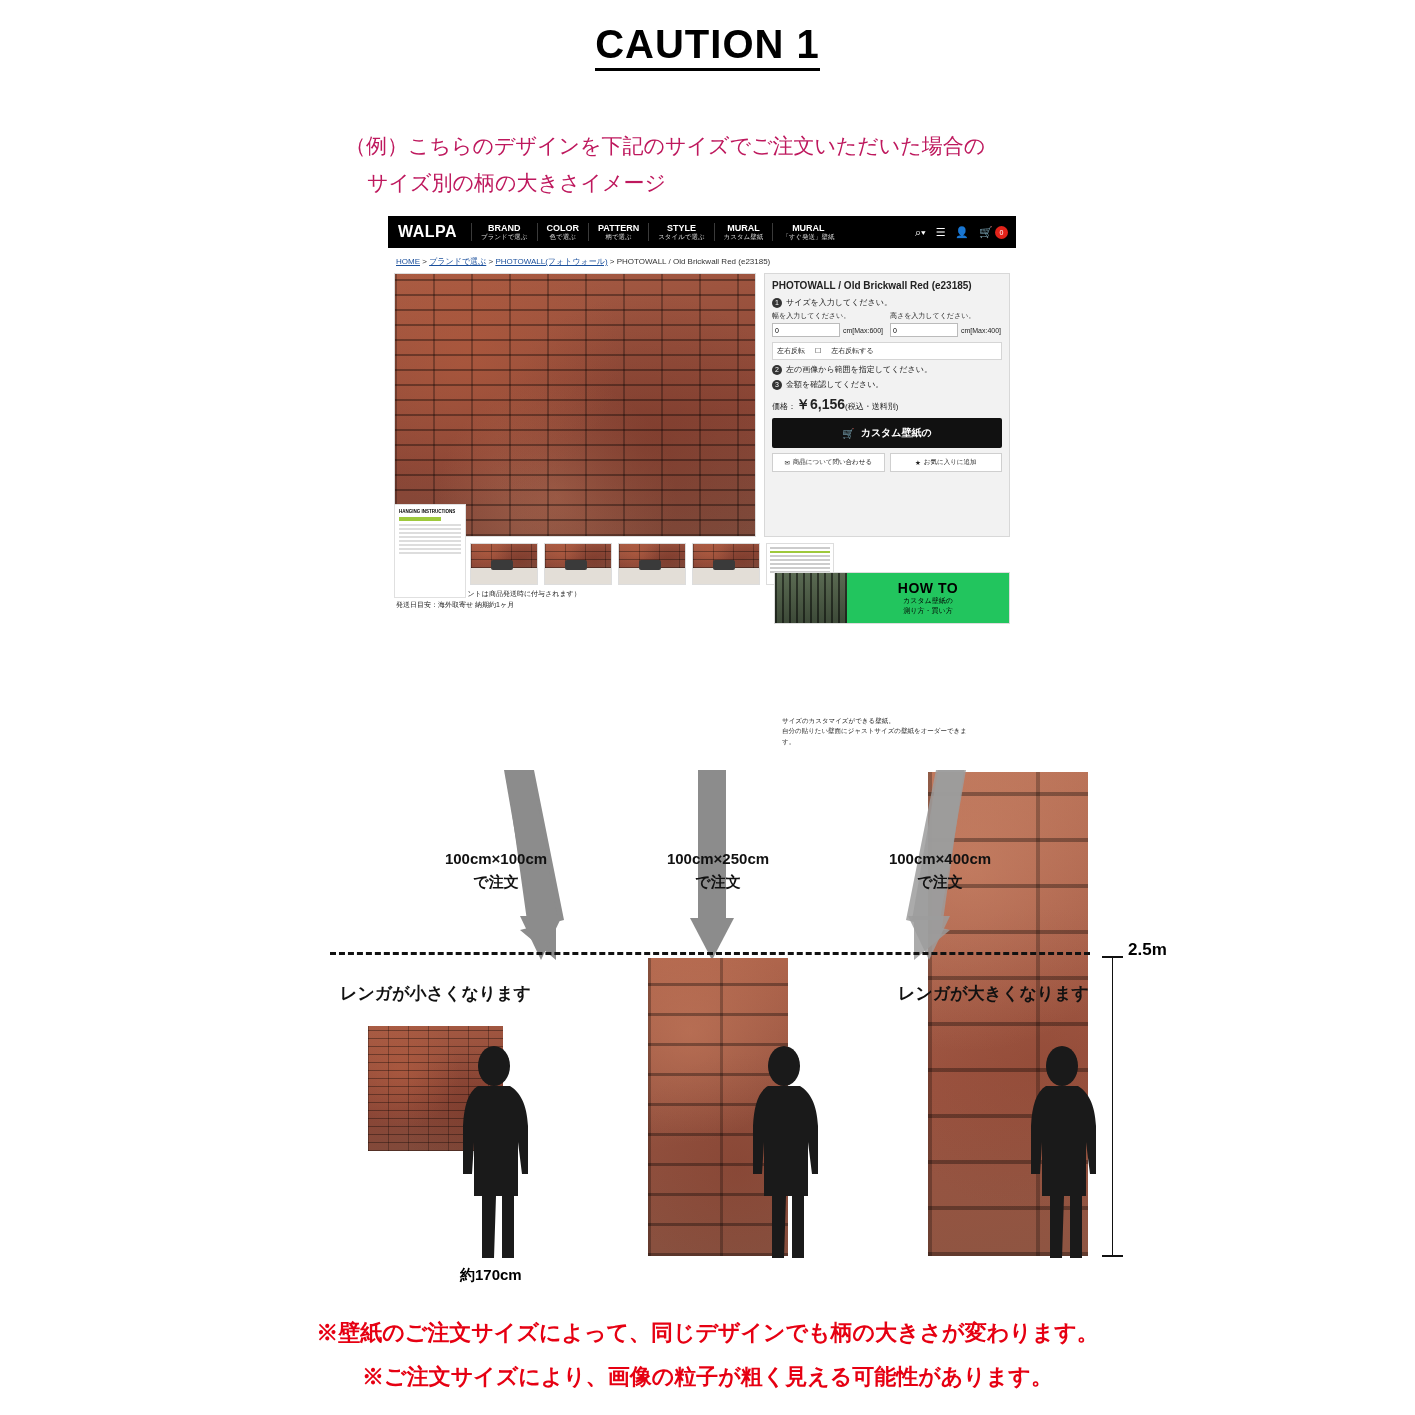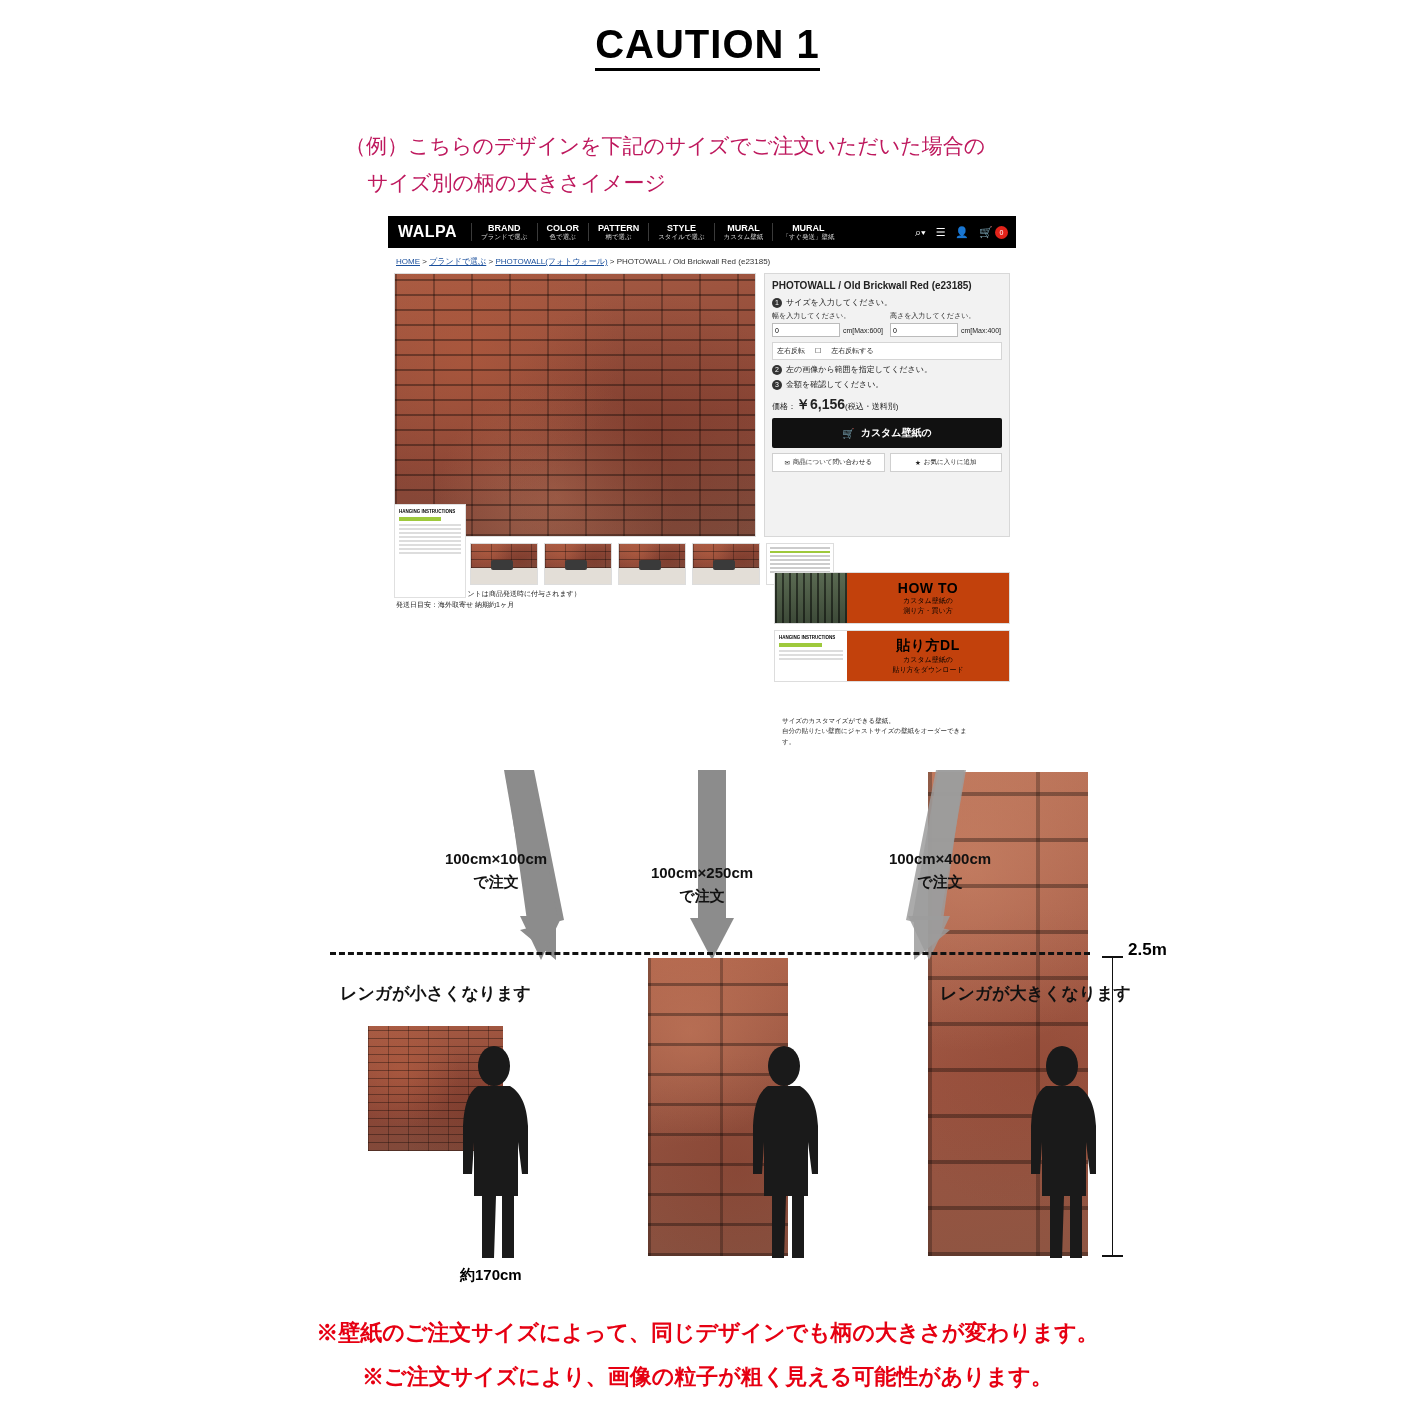--- a/index.html
+++ b/index.html
@@ -207,21 +207,21 @@
   .doc-lines i {
     display: block; height: 2px; background: #ccc; margin-bottom: 2px;
   }
   .doc-lines i.green { background: #9ec93c; }
   .points {
     font-size: 7px; padding: 4px 0 0 8px; color: #222; line-height: 1.5;
   }
   .points .pt { color: #d22; font-weight: bold; }
   .howto-wrap { position: absolute; right: 6px; top: 356px; width: 236px; }
   .howto {
-    display: flex; border: 1px solid #ddd; margin-bottom: 6px; background:#c2410c;
+    display: flex; border: 1px solid #ddd; margin-bottom: 6px; background:#22c55e;
     height: 50px; overflow: hidden;
   }
   .howto .himg { width: 72px; }
   .howto .htxt { flex:1; display:flex; flex-direction:column; align-items:center; justify-content:center; }
   .howto .htxt .big { font-size: 14px; font-weight: bold; letter-spacing: .5px; }
   .howto .htxt .small { font-size: 7px; line-height: 1.4; text-align:center; }
   .forest {
     background: linear-gradient(#5a6a52, #3d4a38);
     position: relative;
   }
@@ -492,34 +492,20 @@
 
   <div class="howto-wrap">
     <div class="howto">
       <div class="himg forest"></div>
       <div class="htxt">
         <div class="big">HOW TO</div>
         <div class="small">カスタム壁紙の</div>
         <div class="small">測り方・買い方</div>
       </div>
     </div>
-    <div class="howto">
-      <div class="himg hang-doc">
-        <div class="hd">HANGING INSTRUCTIONS</div>
-        <div class="bar"></div>
-        <div class="ln"></div>
-        <div class="ln"></div>
-        <div class="ln"></div>
-      </div>
-      <div class="htxt">
-        <div class="big">貼り方DL</div>
-        <div class="small">カスタム壁紙の</div>
-        <div class="small">貼り方をダウンロード</div>
-      </div>
-    </div>
   </div>
 
   <div class="big-doc">
     <div class="hang-doc" style="height:100%;">
       <div class="hd">HANGING INSTRUCTIONS</div>
       <div class="bar"></div>
       <div class="ln"></div>
       <div class="ln"></div>
       <div class="ln"></div>
       <div class="ln"></div>
@@ -553,41 +539,41 @@
 <svg class="arrow" style="left:900px;top:770px;" width="70" height="190" viewBox="0 0 70 190">
   <polygon points="64,0 36,0 6,150 14,152 14,190 50,160 42,158" fill="#9c9c9c" opacity="0.85"></polygon>
   <polygon points="8,146 50,146 29,190" fill="#9c9c9c" opacity="0.85"></polygon>
   <polygon points="66,0 38,0 12,150 40,150" fill="#9c9c9c" opacity="0.85"></polygon>
 </svg>
 
 <div class="order-label" style="left:386px;top:848px;width:220px;">
   <div>100cm×100cm</div>
   <div>で注文</div>
 </div>
-<div class="order-label" style="left:592px;top:848px;width:220px;margin-top:14px;">
+<div class="order-label" style="left:608px;top:848px;width:220px;">
   <div>100cm×250cm</div>
   <div>で注文</div>
 </div>
 <div class="order-label" style="left:830px;top:848px;width:220px;">
   <div>100cm×400cm</div>
   <div>で注文</div>
 </div>
 
 <div class="ceiling"></div>
 <div class="scale-label">2.5m</div>
 <div class="scale-bar"></div>
 <div class="scale-cap" style="top:956px;"></div>
 <div class="scale-cap" style="top:1255px;"></div>
 
 <div class="brick-fine" style="position:absolute;left:368px;top:1026px;width:135px;height:125px;"></div>
 
 <div class="brick-mid" style="position:absolute;left:648px;top:958px;width:140px;height:298px;"></div>
 
 <div class="cap-note" style="left:340px;top:982px;">レンガが小さくなります</div>
-<div class="cap-note" style="left:940px;top:982px;">レンガが大きくなります</div>
+<div class="cap-note" style="left:898px;top:982px;">レンガが大きくなります</div>
 
 <svg class="person" style="left:452px;top:1046px;" width="84" height="212" viewBox="0 0 84 212">
   <g fill="#1a1a1a">
     <ellipse cx="42" cy="20" rx="16" ry="20"></ellipse>
     <path d="M26 40 C16 46 12 60 11 80 L11 128 L20 128 L22 96 L22 150 L30 150 L30 212 L42 212 L44 150 L50 150 L50 212 L62 212 L62 150 L66 150 L66 96 L70 128 L76 128 L76 80 C75 58 68 46 58 40 Z"></path>
   </g>
 </svg>
 <div class="h-note" style="left:460px;top:1266px;">約170cm</div>
 
 <svg class="person" style="left:742px;top:1046px;" width="84" height="212" viewBox="0 0 84 212">

